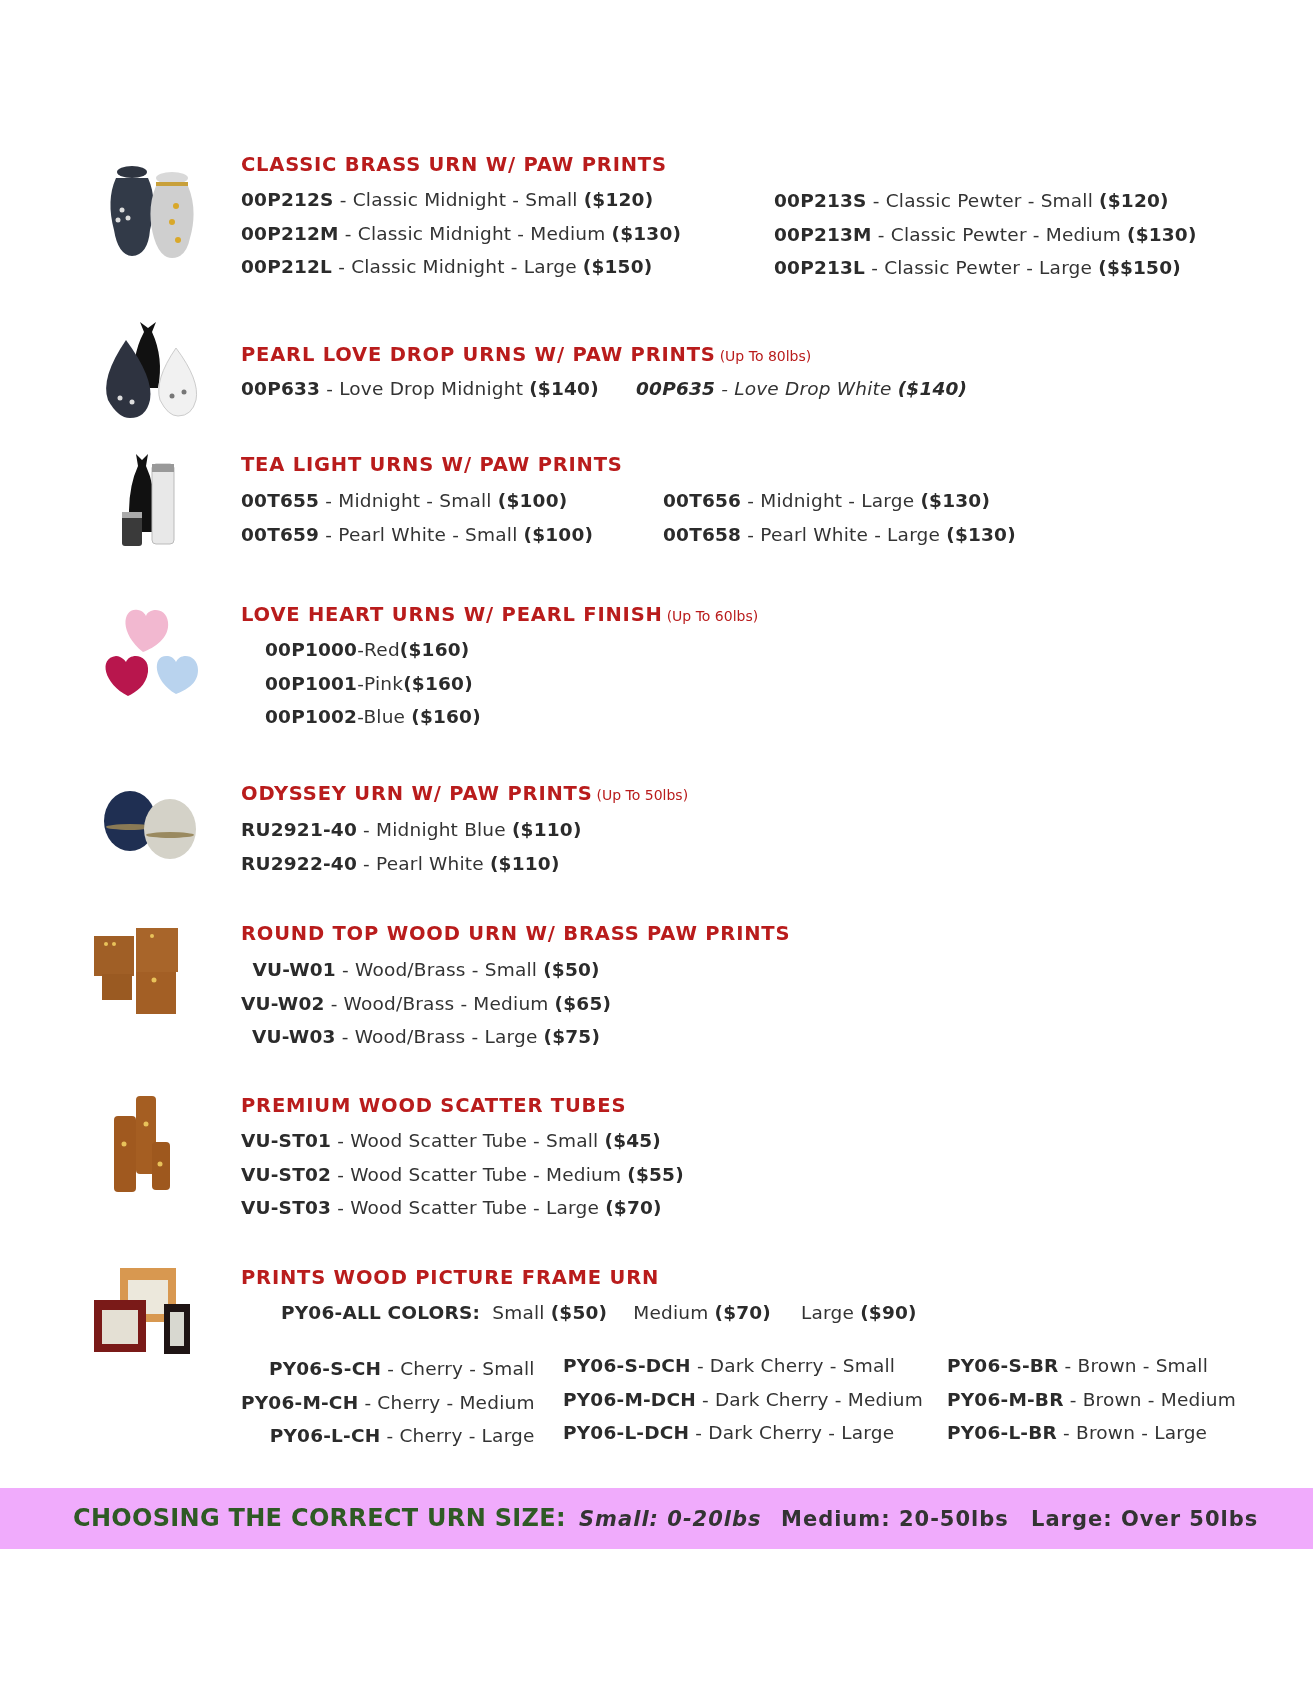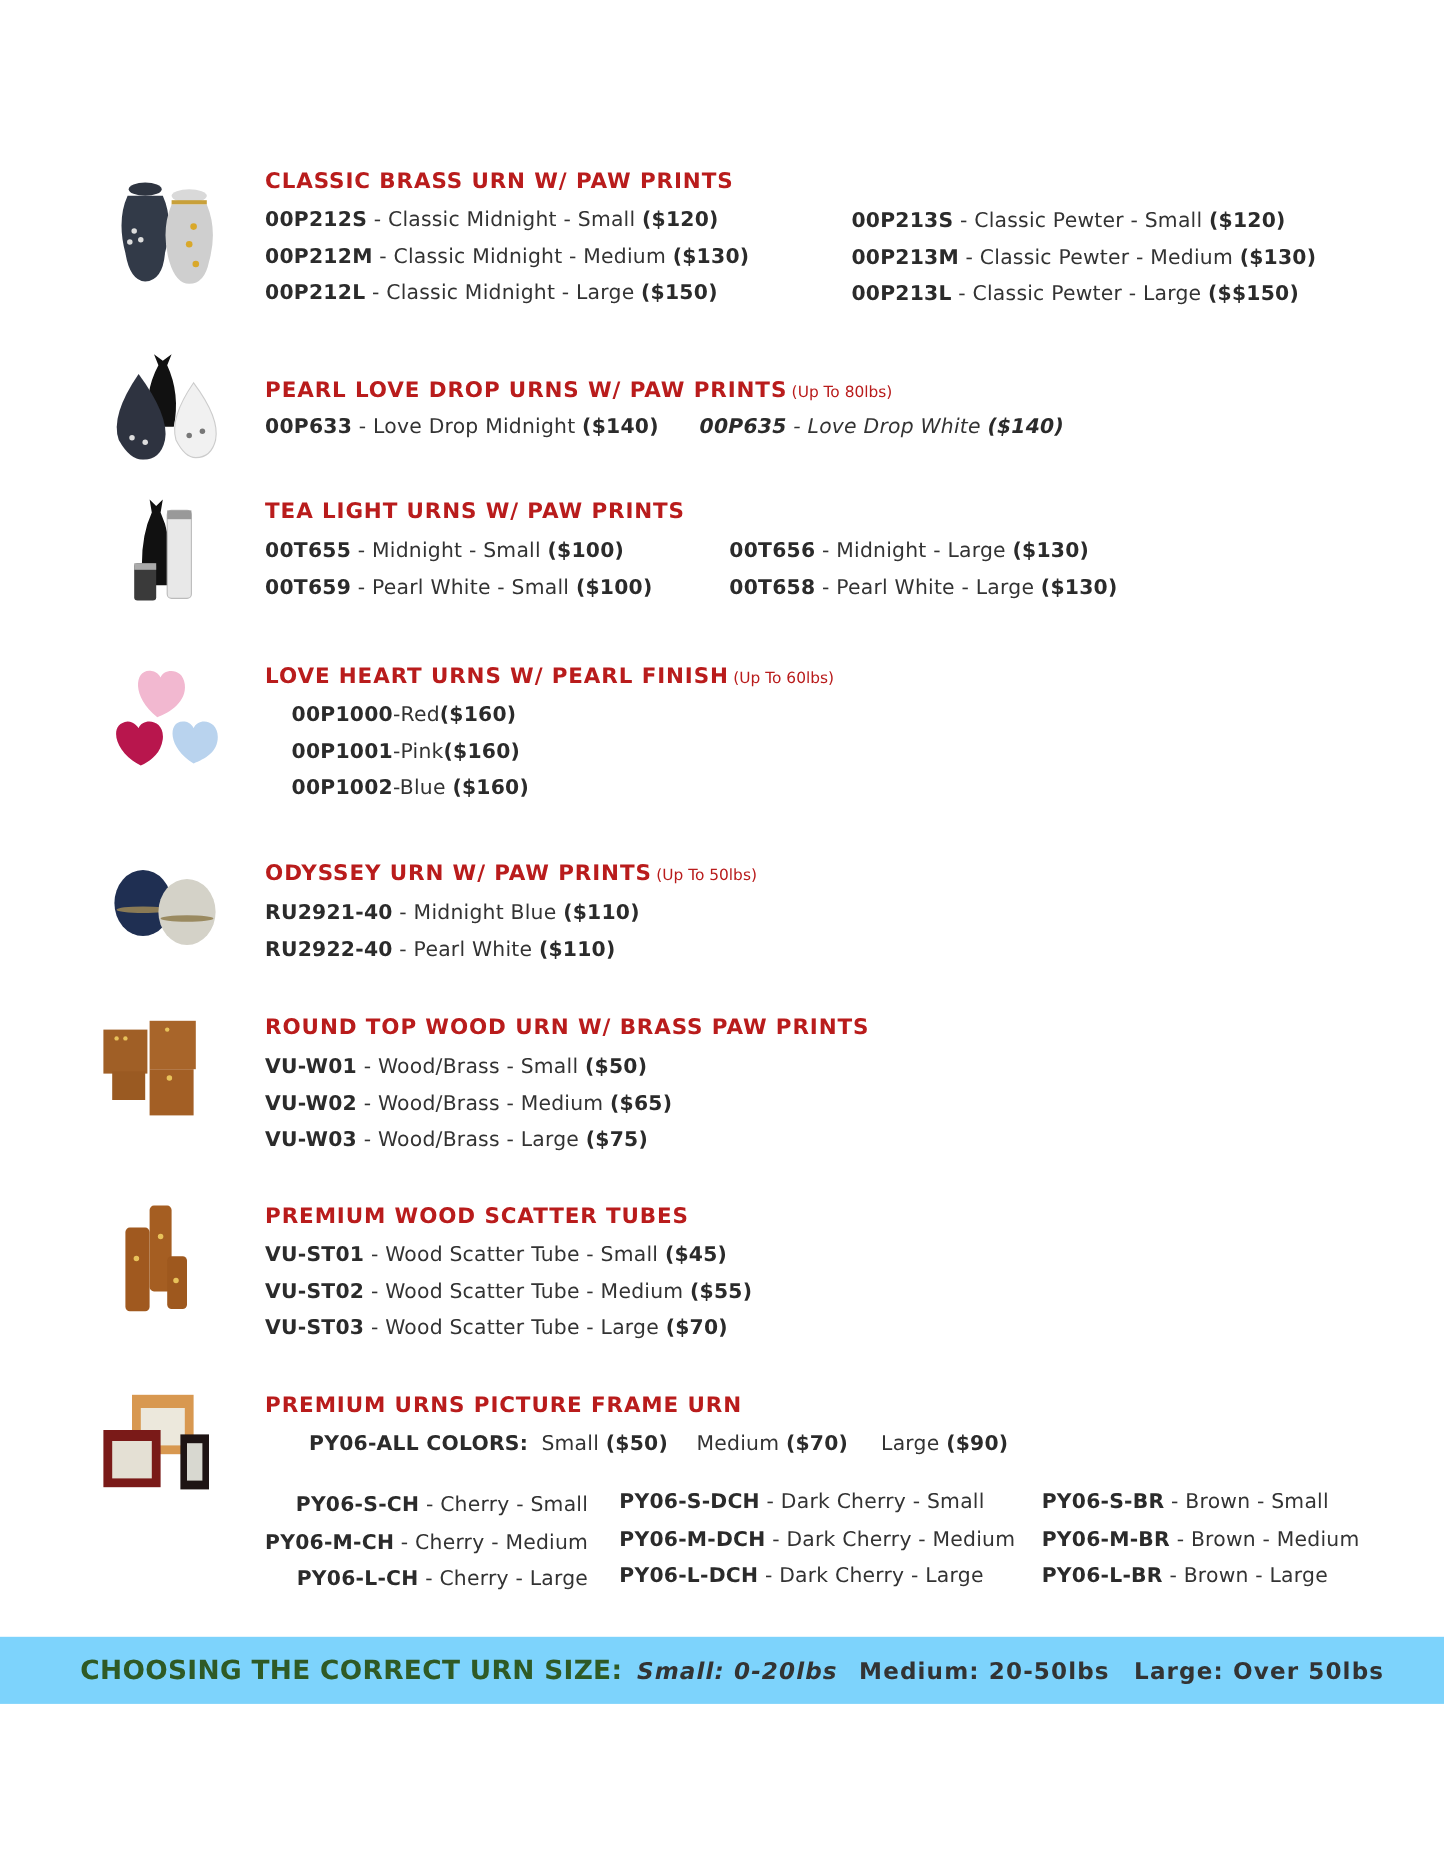--- a/index.html
+++ b/index.html
@@ -5,21 +5,21 @@
   html, body { margin:0; padding:0; background:#ffffff; }
   body { width:1313px; height:1688px; position:relative; overflow:hidden;
          font-family:"DejaVu Sans", sans-serif; color:#333333; }
   .section { position:absolute; left:0; width:1313px; }
   .thumb { position:absolute; left:88px; width:120px; height:100px; }
   .content { position:absolute; left:241px; }
   .heading { font-size:19.5px; font-weight:bold; color:#b91c1c; letter-spacing:0.8px; white-space:nowrap; line-height:24px; }
   .heading .note { font-size:14px; font-weight:normal; letter-spacing:0; margin-left:4px; }
   .line { font-size:18.5px; white-space:nowrap; line-height:33.5px; letter-spacing:0.2px; }
   .line b { font-weight:bold; color:#2b2b2b; }
-  .banner { position:absolute; left:0; top:1488px; width:1313px; height:61px; background:#7dd3fc; }
+  .banner { position:absolute; left:0; top:1488px; width:1313px; height:61px; background:#f0abfc; }
   .banner-title { position:absolute; left:73px; top:16px; font-size:24px; font-weight:bold; color:#2f5a25; white-space:nowrap; letter-spacing:0.3px; }
   .banner-sizes { position:absolute; top:19px; font-size:21px; font-weight:bold; color:#333333; white-space:nowrap; letter-spacing:1px; }
 </style>
 </head>
 <body>
 
 <div class="section" style="top:150px;">
   <svg class="thumb" style="top:10px;" viewBox="0 0 120 100">
     <ellipse cx="44" cy="12" rx="15" ry="6" fill="#2e3440"></ellipse>
     <path d="M28 18 Q18 40 26 70 Q30 95 44 96 Q60 95 62 70 Q70 40 60 18 Z" fill="#323a48"></path>
@@ -129,21 +129,21 @@
     <rect x="14" y="52" width="30" height="26" fill="#9a5a22"></rect>
     <rect x="48" y="50" width="40" height="42" fill="#a35f25"></rect>
     <circle cx="18" cy="22" r="2" fill="#e8c25a"></circle>
       <circle cx="26" cy="22" r="2" fill="#e8c25a"></circle>
     <circle cx="64" cy="14" r="2" fill="#e8c25a"></circle>
       <circle cx="66" cy="58" r="2.5" fill="#e8c25a"></circle>
   </svg>
   <div class="content" style="top:6px;">
     <div class="heading">ROUND TOP WOOD URN W/ BRASS PAW PRINTS</div>
   </div>
-  <div class="content" style="top:37px;">
+  <div class="content" style="top:37px;text-align:center;">
     <div class="line"><b>VU-W01</b><span> - Wood/Brass - Small </span><b>($50)</b></div>
     <div class="line"><b>VU-W02</b><span> - Wood/Brass - Medium </span><b>($65)</b></div>
     <div class="line"><b>VU-W03</b><span> - Wood/Brass - Large </span><b>($75)</b></div>
   </div>
 </div>
 
 <div class="section" style="top:1092px;">
   <svg class="thumb" style="top:2px;" viewBox="0 0 120 100">
     <rect x="48" y="2" width="20" height="78" rx="4" fill="#a55e22"></rect>
     <rect x="26" y="22" width="22" height="76" rx="4" fill="#a0591f"></rect>
@@ -165,21 +165,21 @@
 <div class="section" style="top:1264px;">
   <svg class="thumb" style="top:0px;" viewBox="0 0 120 100">
     <rect x="32" y="4" width="56" height="54" fill="#d89850"></rect>
     <rect x="40" y="16" width="40" height="34" fill="#ece8dc"></rect>
     <rect x="6" y="36" width="52" height="52" fill="#7a1a18"></rect>
     <rect x="14" y="46" width="36" height="34" fill="#e4e0d4"></rect>
     <rect x="76" y="40" width="26" height="50" fill="#1e1414"></rect>
     <rect x="82" y="48" width="14" height="34" fill="#d8d8d0"></rect>
   </svg>
   <div class="content" style="top:2px;">
-    <div class="heading">PREMIUM URNS PICTURE FRAME URN</div>
+    <div class="heading">PRINTS WOOD PICTURE FRAME URN</div>
   </div>
   <div class="content" style="top:32px;margin-left:40px;">
     <div class="line">
       <b>PY06-ALL COLORS:</b>&nbsp;&nbsp;<span>Small </span><b>($50)</b><span style="display:inline-block;width:26px;"></span><span>Medium </span><b>($70)</b><span style="display:inline-block;width:30px;"></span><span>Large </span><b>($90)</b>
     </div>
   </div>
   <div class="content" style="top:88px;text-align:right;">
     <div class="line"><b>PY06-S-CH</b><span> - Cherry - Small</span></div>
     <div class="line"><b>PY06-M-CH</b><span> - Cherry - Medium</span></div>
     <div class="line"><b>PY06-L-CH</b><span> - Cherry - Large</span></div>

